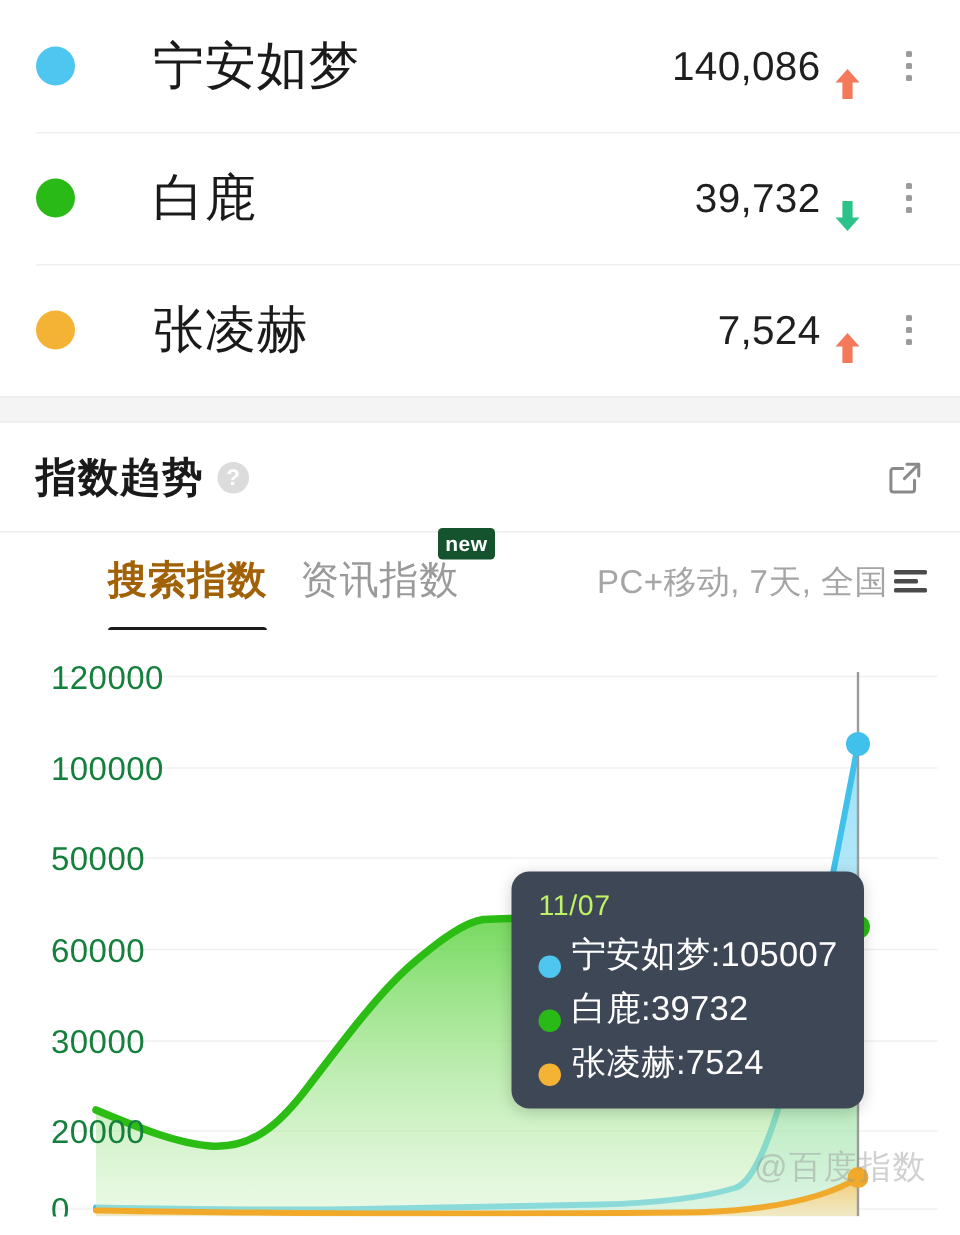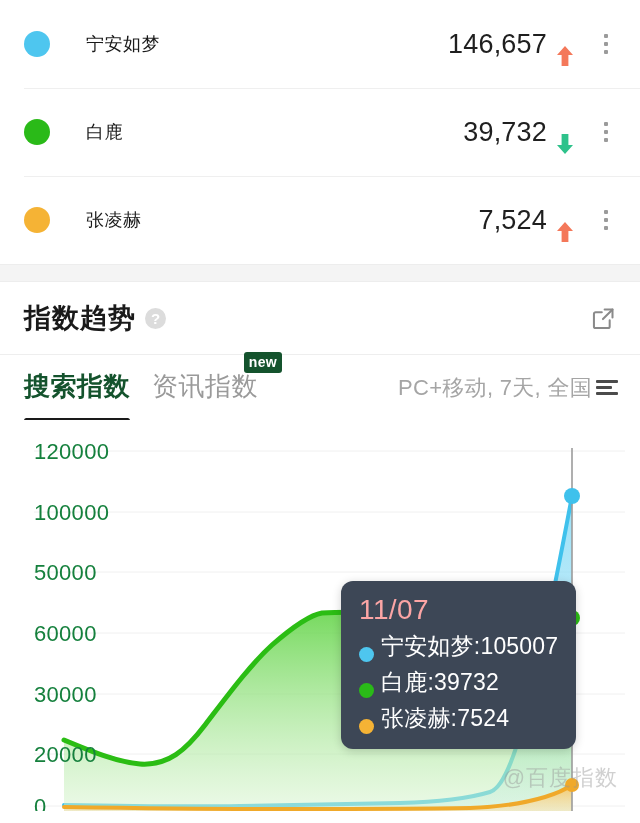--- a/index.html
+++ b/index.html
@@ -24,22 +24,22 @@
   .rank-row + .rank-row::before {
     content:"";
     position:absolute; left:24px; right:0; top:0;
     height:1px; background:#efefef;
   }
   .dot {
     width: 26px; height: 26px; border-radius:50%;
     flex: 0 0 26px;
   }
   .rank-name {
-    margin-left: 36px;
-    font-size: 18px;
+    margin-left: 52px;
+    font-size: 34px;
     color: #1a1a1a;
     letter-spacing: .5px;
     white-space: nowrap;
   }
   .rank-right {
     margin-left:auto;
     display:flex; align-items:center;
   }
   .rank-value {
     font-size: 27px;
@@ -87,21 +87,21 @@
   
   .tabbar {
     position: relative;
     height: 66px;
     display: flex; align-items: center;
     padding: 0 22px 0 24px;
     background:#fff;
     border-top: 1px solid #eeeeee;
   }
   .tab { position: relative; font-size: 26px; color:#9a9a9a; margin-right: 22px; padding-bottom: 2px; letter-spacing:.5px; }
-  .tab.active { color:#14532d; font-weight:700; }
+  .tab.active { color:#a16207; font-weight:700;margin-left:48px; }
   .tab.active .tab-underline {
     position:absolute; left: 0; right: 0; bottom: -17px;
     height: 5px; background:#1a1a1a; border-radius:3px;
   }
   .new-badge {
     position:absolute; top:-17px; right:-24px;
     background:#14532d; color:#fff;
     font-size: 14px; font-weight:700;
     line-height: 1;
     padding: 3px 5px 4px;
@@ -141,37 +141,37 @@
   
   .tooltip {
     position:absolute;
     left: 341px; top: 581px;
     background: #3d4756;
     border-radius: 12px;
     padding: 13px 18px 15px;
     min-width: 192px;
     box-shadow: 0 2px 10px rgba(0,0,0,.18);
   }
-  .tt-date { color:#fca5a5; font-size: 28px; margin-bottom: 0; letter-spacing:.4px; }
+  .tt-date { color:#bef264; font-size: 19px; margin-bottom: 0; letter-spacing:.4px; }
   .tt-row { display:flex; align-items:flex-end; margin-top: 5px; }
   .tt-dot { width: 15px; height:15px; border-radius:50%; flex:0 0 15px; }
   .tt-text { margin-left: 7px; color:#fff; font-size: 23px; white-space:nowrap; letter-spacing:.2px; }
 </style>
 </head>
 <body>
 
 <div id="app">
 
   <div class="rank-list">
 
     <div class="rank-row">
       <span class="dot" id="dot0" style="background: rgb(78, 198, 239);"></span>
       <span class="rank-name">宁安如梦</span>
       <span class="rank-right">
-        <span class="rank-value">146,657</span>
+        <span class="rank-value">140,086</span>
         <span class="trend" id="tr0">
             <svg width="18" height="24" viewBox="0 0 18 24">
               <path d="M9 2 L17 11 L12.4 11 L12.4 22 L5.6 22 L5.6 11 L1 11 Z" fill="#f4785a"></path>
             </svg>
           </span>
         <span class="kebab">
             <i></i>
             <i></i>
             <i></i>
           </span>

